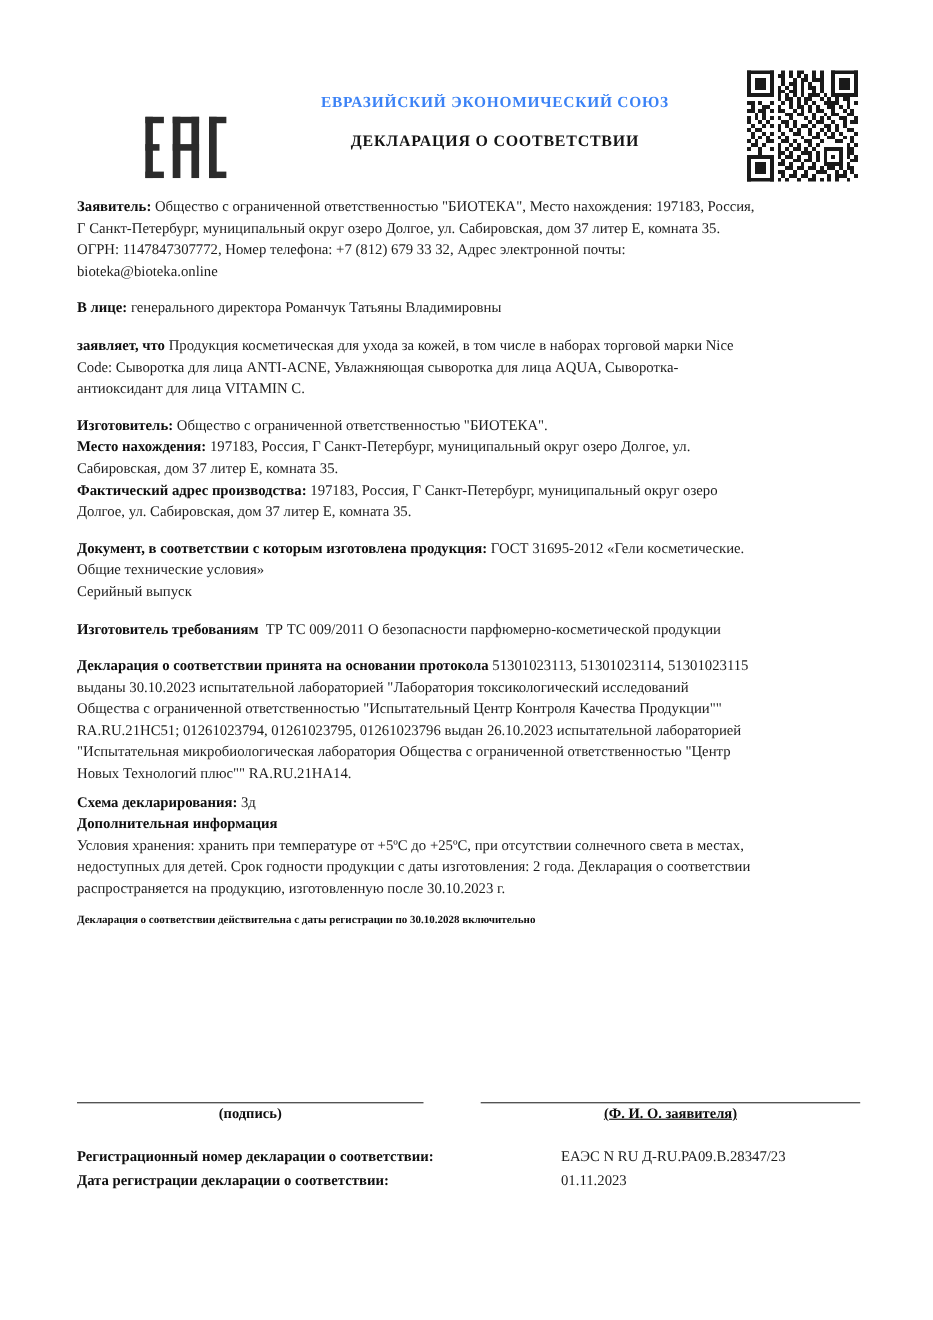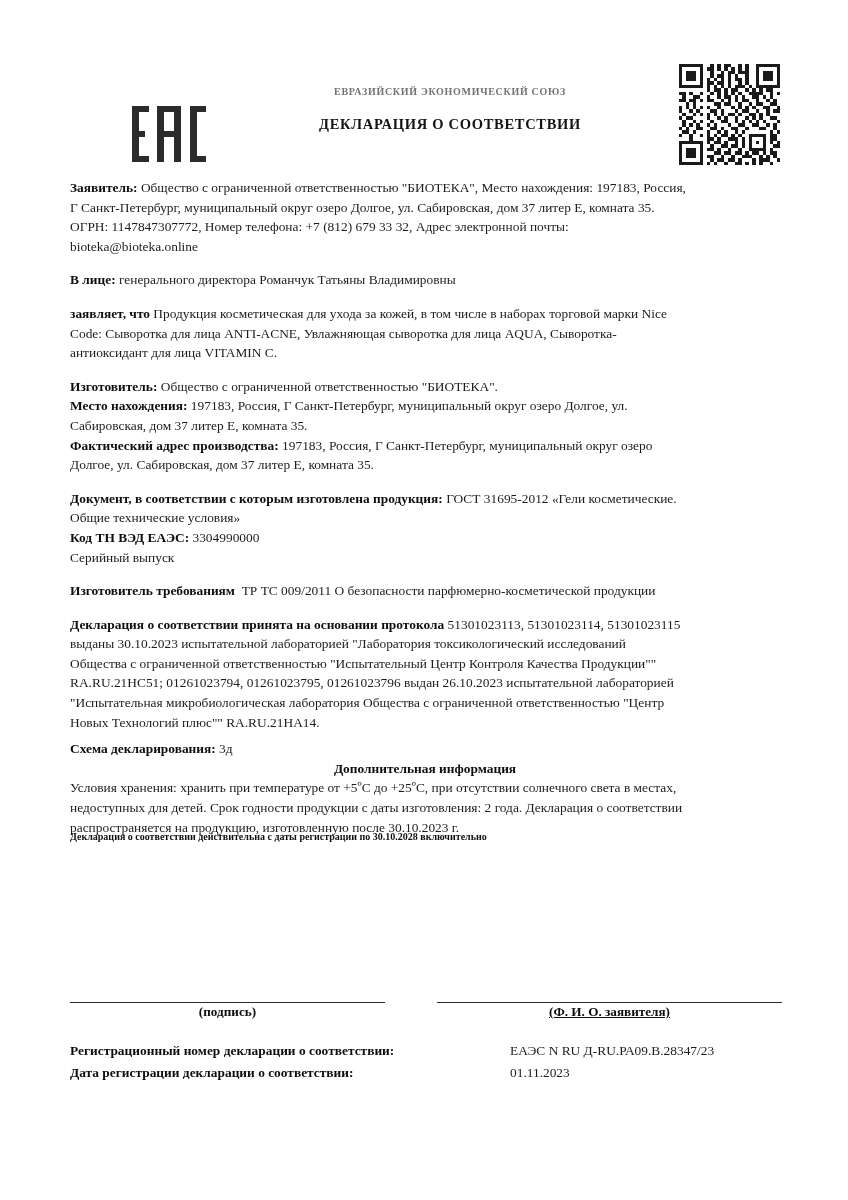--- a/index.html
+++ b/index.html
@@ -38,24 +38,24 @@
   .eac-mark svg { display: block; }
 
   .title-block {
     position: absolute;
     left: 250px;
     top: 58px;
     width: 400px;
     text-align: center;
   }
   .title-main {
-    font-size: 10px;
+    font-size: 14px;
     font-weight: bold;
     letter-spacing: 0.7px;
-    color: #737373;
+    color: #3b82f6;
     line-height: 1.2;
   }
   .title-sub {
     margin-top: 18px;
     font-size: 14.5px;
     font-weight: bold;
     letter-spacing: 0.7px;
     color: #141414;
     line-height: 1.2;
   }
@@ -75,21 +75,21 @@
     left: 70px;
     top: 178px;
     width: 710px;
     font-size: 13.4px;
     line-height: 19.6px;
     color: #1c1c1c;
   }
   .para { margin: 0 0 14px 0; }
   .para.tight { margin-bottom: 0; }
   .para.gap-sm { margin-bottom: 7px; }
-  b, .b { font-weight: bold; color: #0e0e0e; text-align: center; }
+  b, .b { font-weight: bold; color: #0e0e0e; }
   .line { display: block; }
 
   
   .validity {
     position: absolute;
     left: 70px;
     top: 831px;
     width: 720px;
     font-size: 10px;
     font-weight: bold;
@@ -480,24 +480,20 @@
         <span class="b">Фактический адрес производства:</span>
         <span>197183, Россия, Г Санкт-Петербург, муниципальный округ озеро</span>
       </span>
       <span class="line">Долгое, ул. Сабировская, дом 37 литер Е, комната 35.</span>
     </p>
 
     <p class="para">
       <span class="b">Документ, в соответствии с которым изготовлена продукция:</span>
       <span>ГОСТ 31695-2012 «Гели косметические.</span>
       <span class="line">Общие технические условия»</span>
-      <span class="line">
-        <span class="b">Код ТН ВЭД ЕАЭС:</span>
-        <span>3304990000</span>
-      </span>
       <span class="line">Серийный выпуск</span>
     </p>
 
     <p class="para">
       <span class="b">Изготовитель требованиям</span>
       &nbsp;<span>ТР ТС 009/2011 О безопасности парфюмерно-косметической продукции</span>
     </p>
 
     <p class="para gap-sm">
       <span class="b">Декларация о соответствии принята на основании протокола</span>

